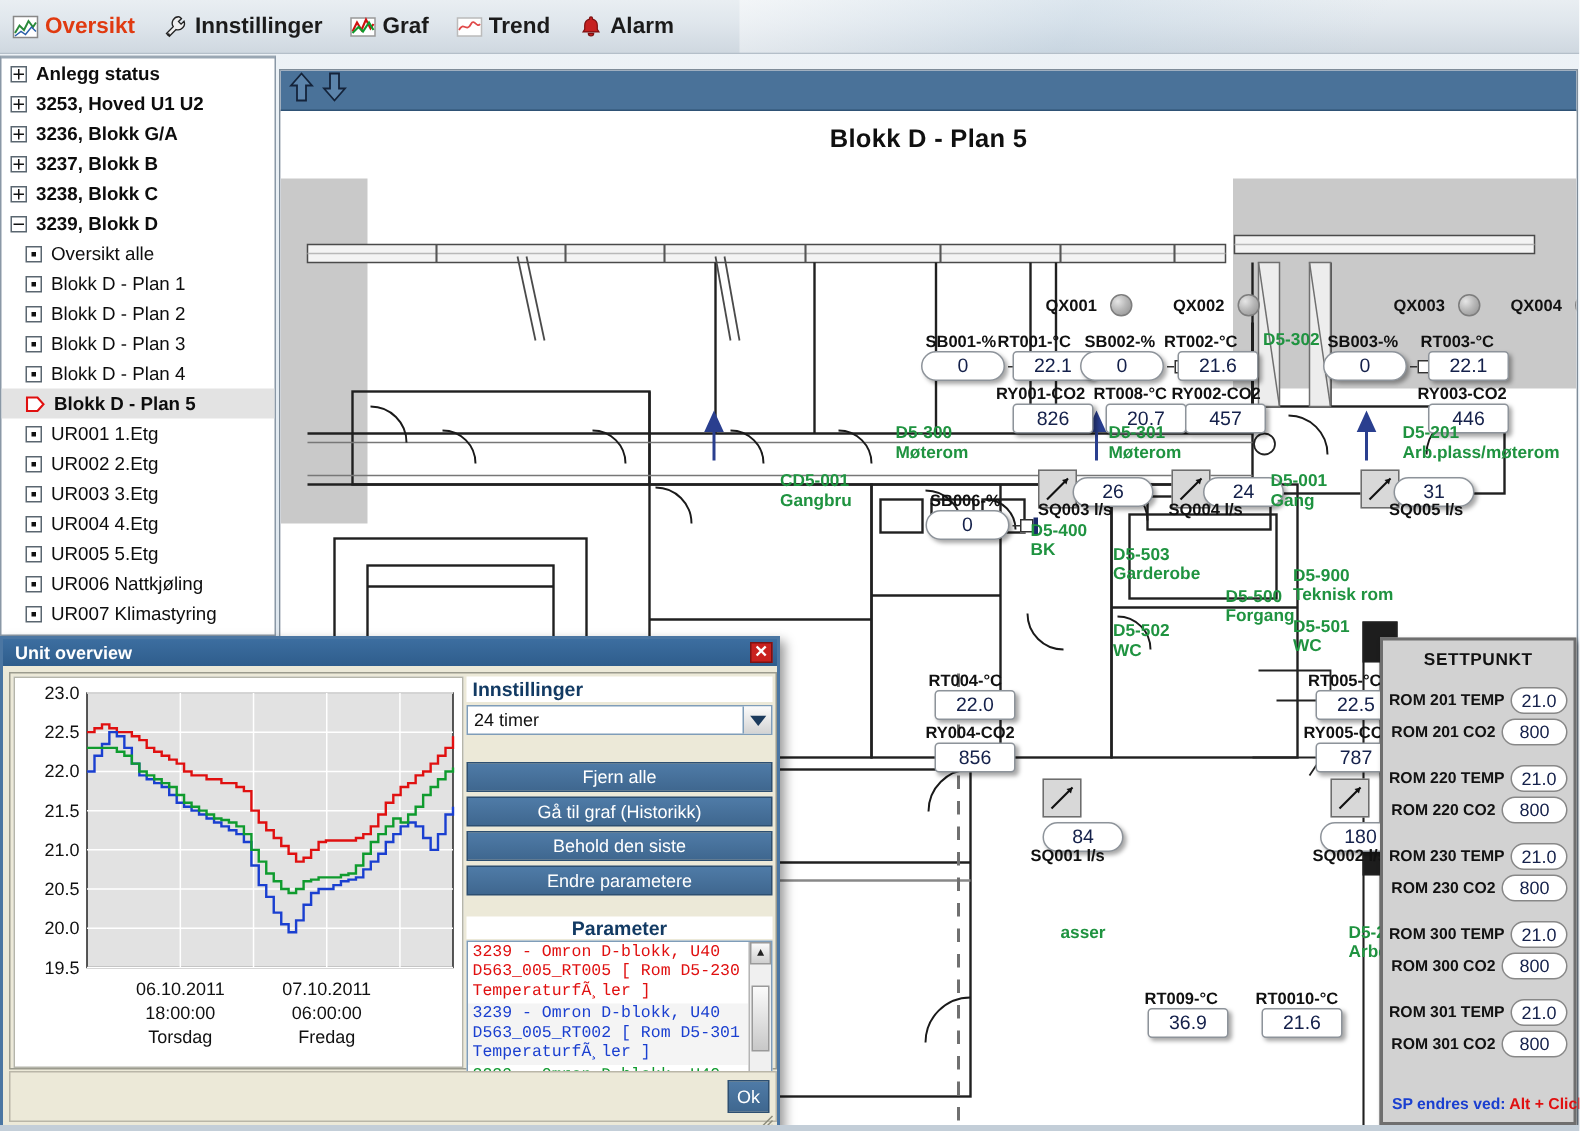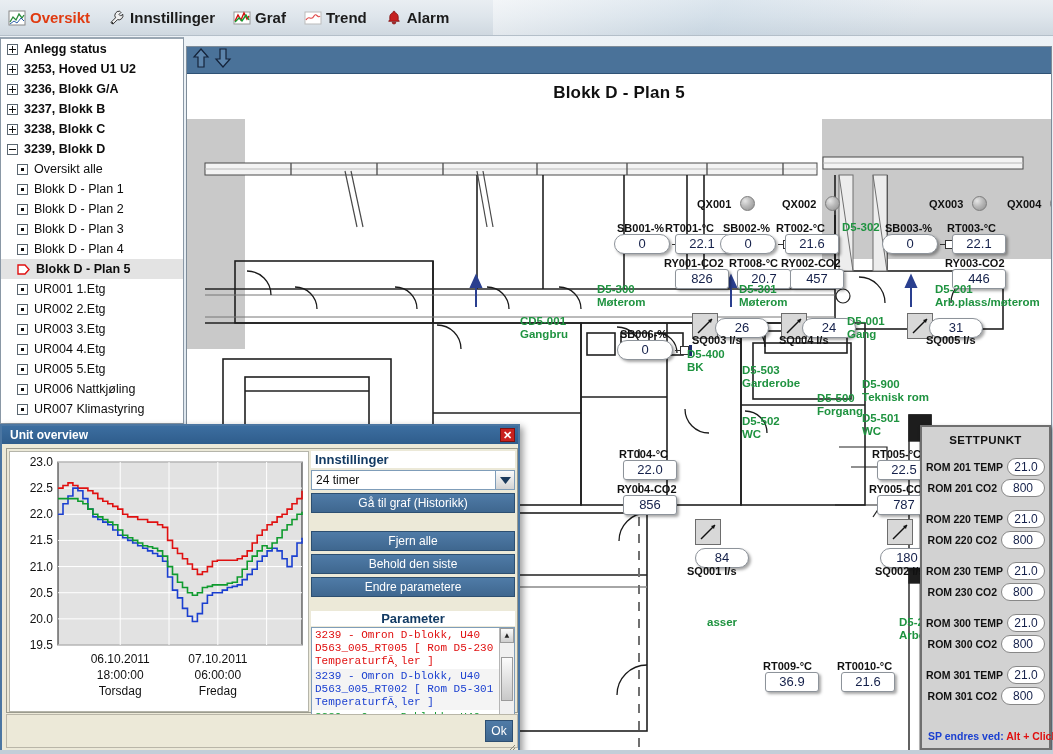--- a/index.html
+++ b/index.html
@@ -855,22 +855,22 @@
 
         <div class="combo">
           <span class="cval">24 timer</span>
           <span class="carrow">
             <svg width="11" height="7" viewBox="0 0 11 7">
                 <polygon points="0,0 11,0 5.5,7" fill="#1b3a5c"></polygon>
               </svg>
           </span>
         </div>
 
+        <div class="btn spacer-top">Fjern alle</div>
         <div class="btn">Gå til graf (Historikk)</div>
-        <div class="btn spacer-top">Fjern alle</div>
         <div class="btn">Behold den siste</div>
         <div class="btn">Endre parametere</div>
 
         <div class="paramHdr">Parameter</div>
         <div id="paramList">
           <div id="paramItems">
               <div class="pitem" style="color: rgb(224, 16, 16);">3239 - Omron D-blokk, U40 D563_005_RT005 [ Rom D5-230 TemperaturfÃ¸ler ]</div>
               <div class="pitem alt" style="color: rgb(26, 63, 208);">3239 - Omron D-blokk, U40 D563_005_RT002 [ Rom D5-301 TemperaturfÃ¸ler ]</div>
               <div class="pitem" style="color: rgb(15, 155, 46);">3239 - Omron D-blokk, U40</div>
             </div>

